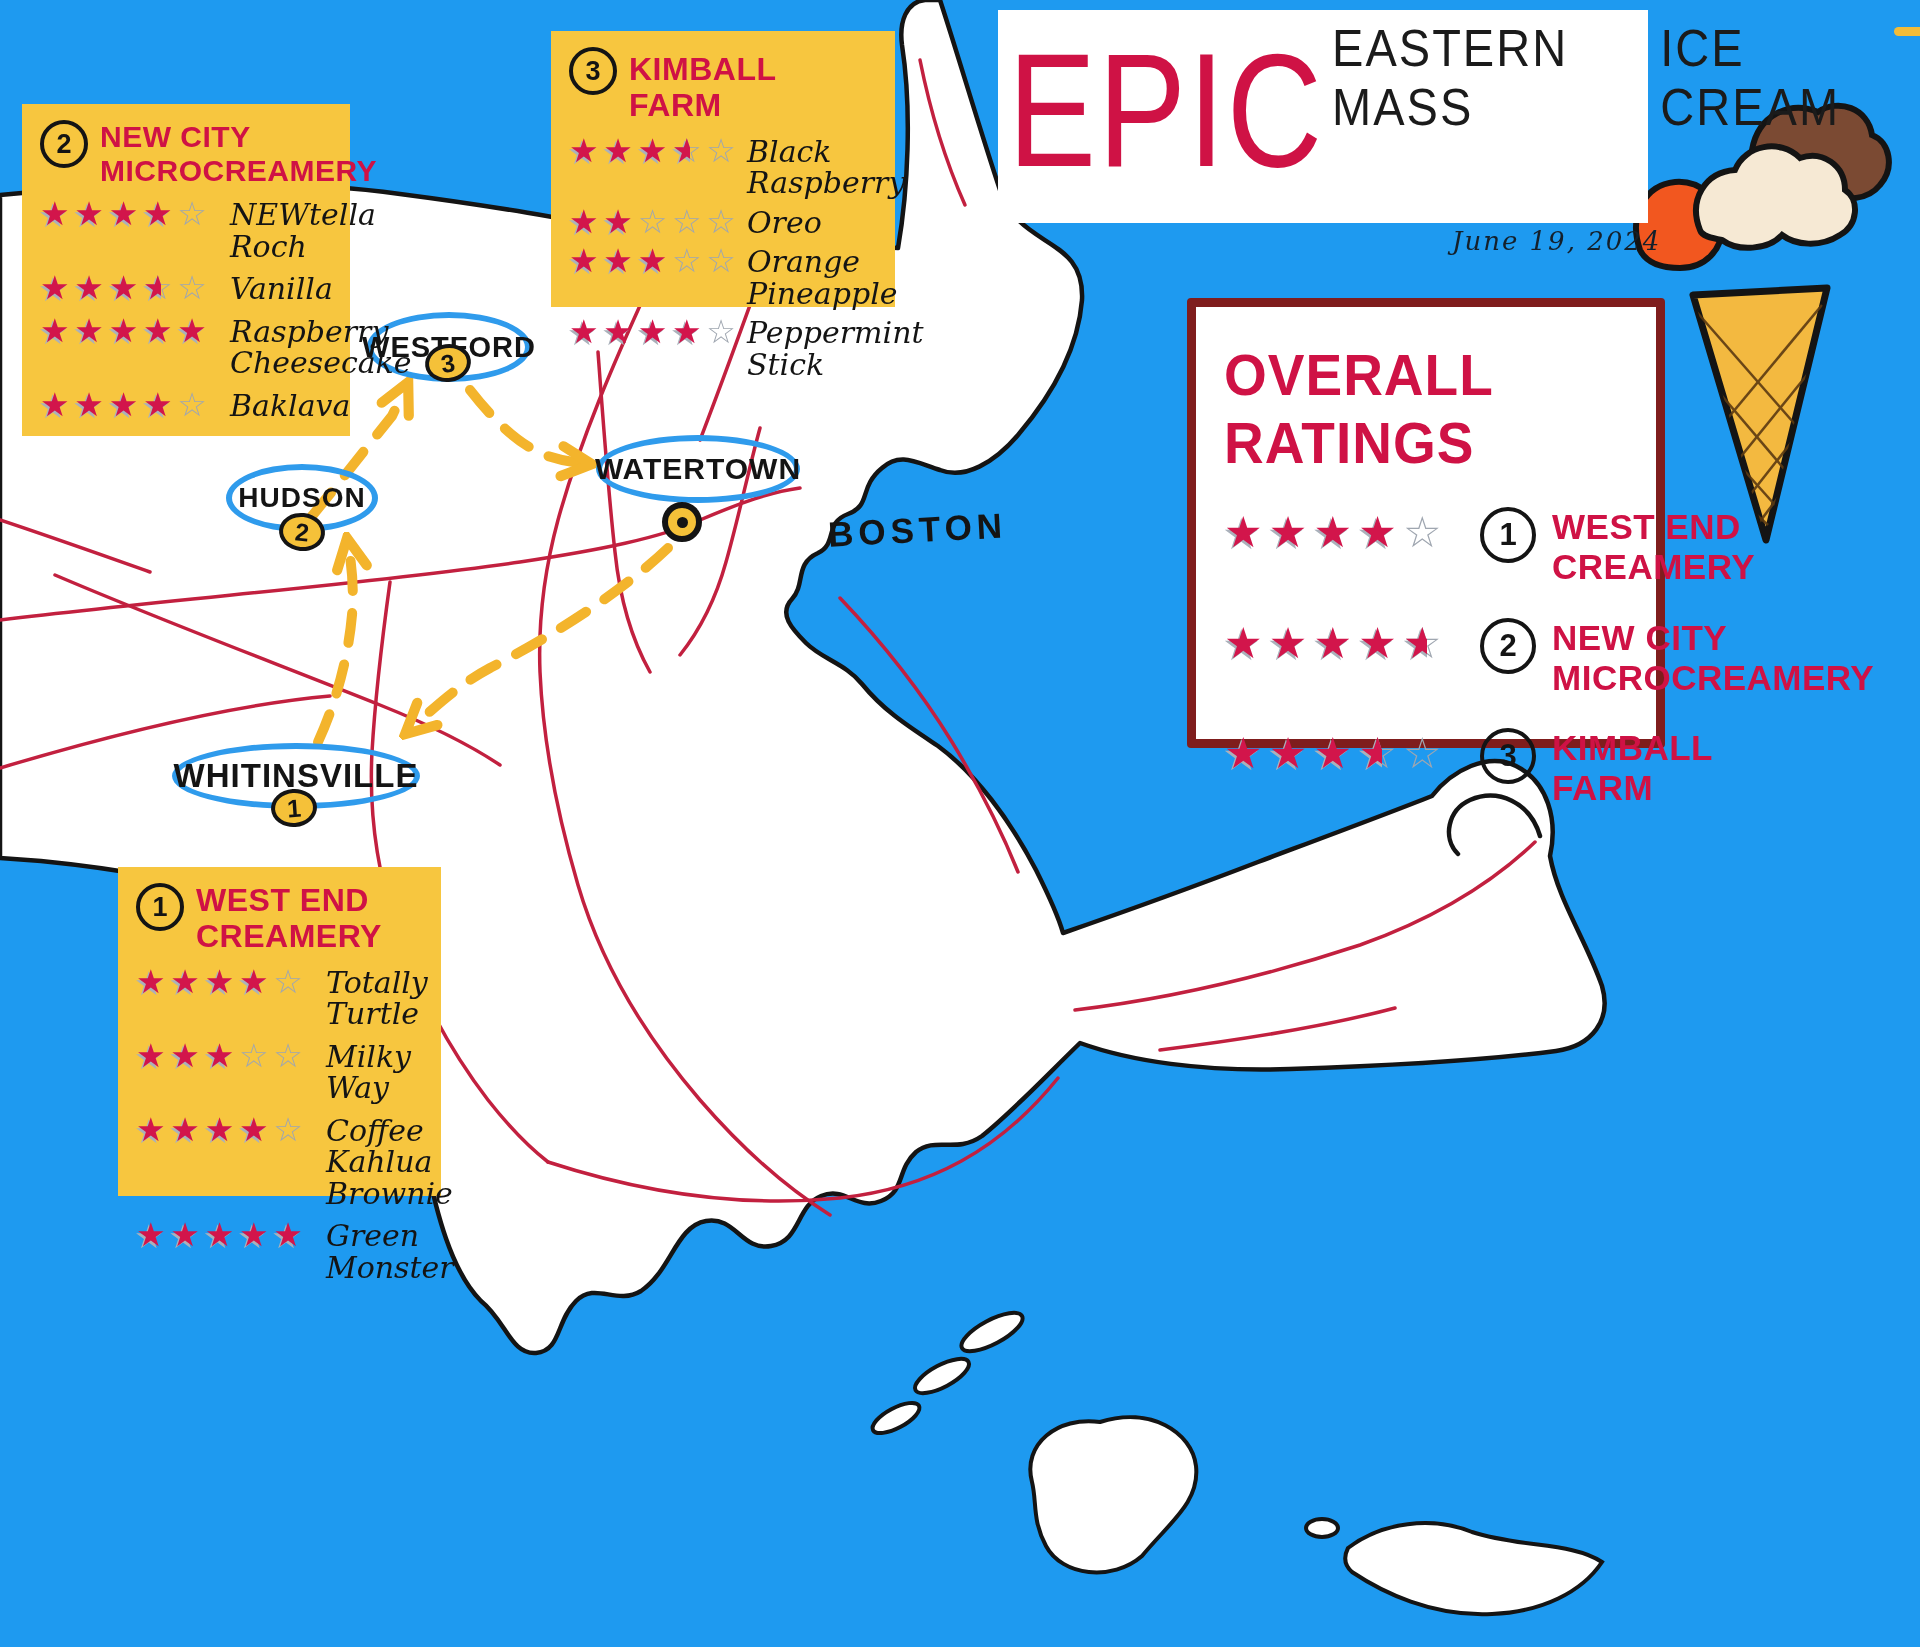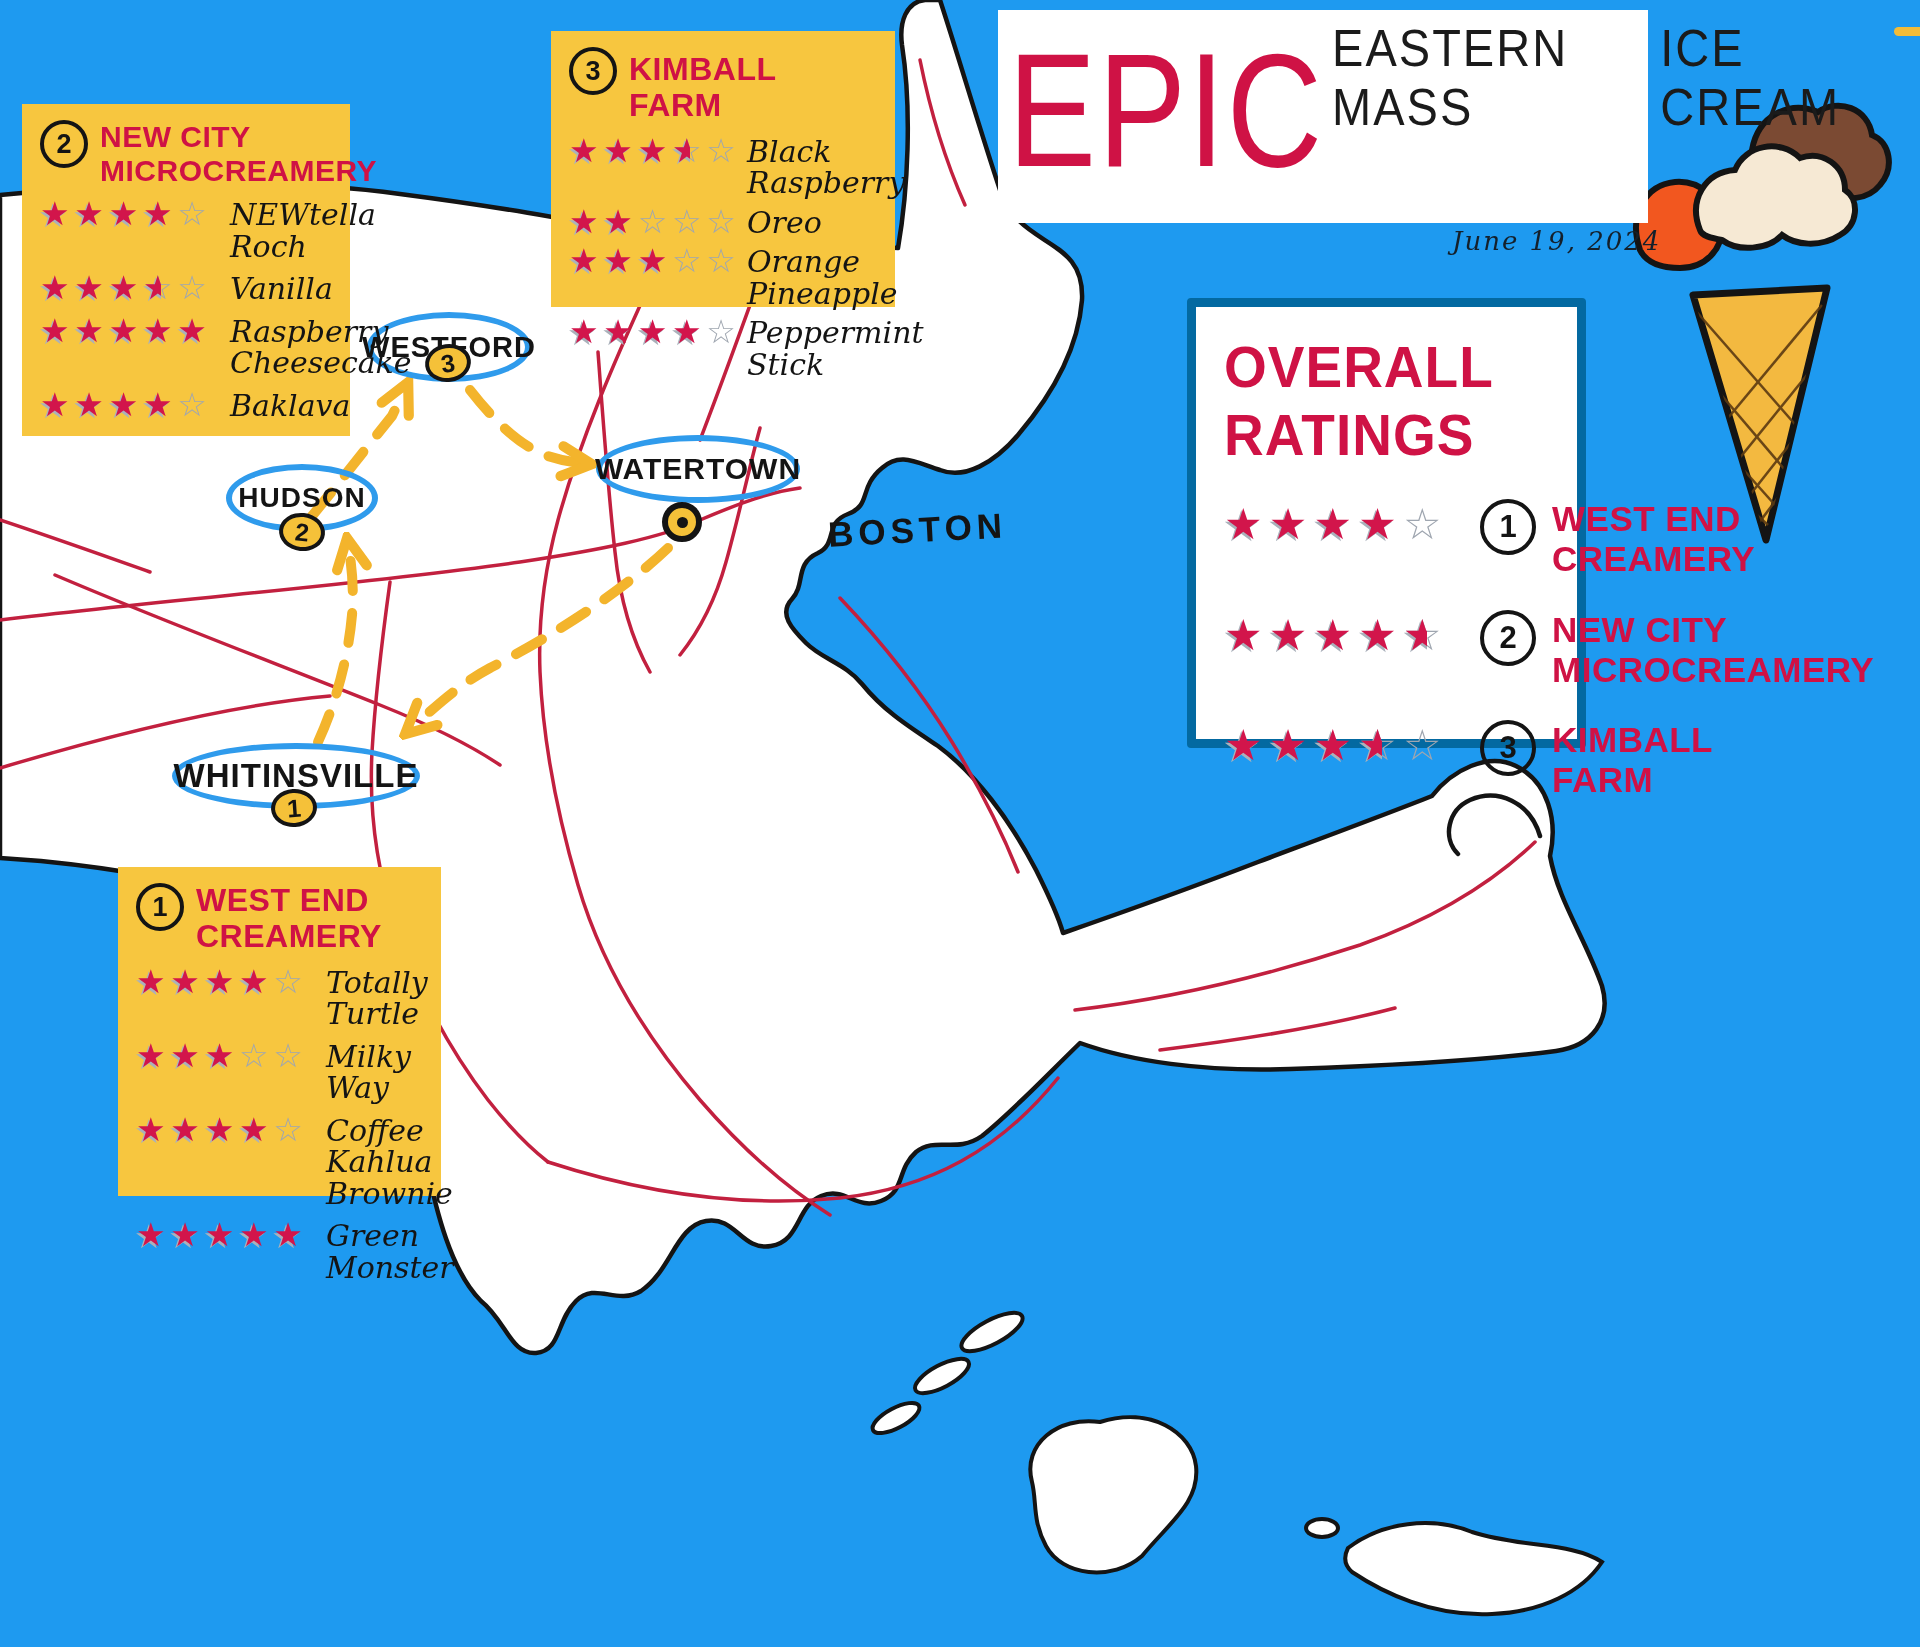--- a/index.html
+++ b/index.html
@@ -29,22 +29,22 @@
   #card-newcity{left:22px;top:104px;width:328px;height:332px;}
   #card-newcity .card-title{justify-content:flex-start;}
   #card-newcity .stars,#card-westend .stars{width:190px;}
   #card-kimball{left:551px;top:31px;width:344px;height:276px;}
   #card-kimball .stars{width:178px;}
   #card-kimball .flavor-row{margin:6px 0;}
   #card-westend{left:118px;top:867px;width:323px;height:329px;}
   #card-westend .card-title{padding-right:30px;}
 
   
-  #overall{position:absolute;left:1187px;top:298px;width:399px;height:450px;background:#fff;
-           border:9px solid #0369a1;border-radius:4px;box-sizing:border-box;z-index:6;padding:24px 28px;}
+  #overall{position:absolute;left:1187px;top:298px;width:478px;height:450px;background:#fff;
+           border:9px solid #7f1d1d;border-radius:4px;box-sizing:border-box;z-index:6;padding:32px 28px;}
   #overall h2{margin:6px 0 34px 0;color:#CF1245;font-size:55px;letter-spacing:1px;font-weight:700;transform:scaleY(1.05);}
   .ov-row{display:flex;align-items:flex-start;gap:16px;margin-bottom:30px;}
   .ov-row .stars{font-size:43px;flex:0 0 240px;padding-top:4px;}
   .ov-name{color:#CF1245;font-weight:700;font-size:35px;line-height:1.15;letter-spacing:.5px;max-width:250px;}
 
   
   #titlebox{position:absolute;left:998px;top:10px;width:650px;height:213px;background:#fff;z-index:5;
             display:flex;align-items:flex-start;box-sizing:border-box;padding:10px 0 0 10px;}
   #epic{color:#CF1245;font-size:132px;font-weight:400;letter-spacing:2px;transform:scaleY(1.22);transform-origin:top left;margin:14px 8px 0 0;line-height:.95;}
   .tcol{display:flex;flex-direction:row;justify-content:center;}

